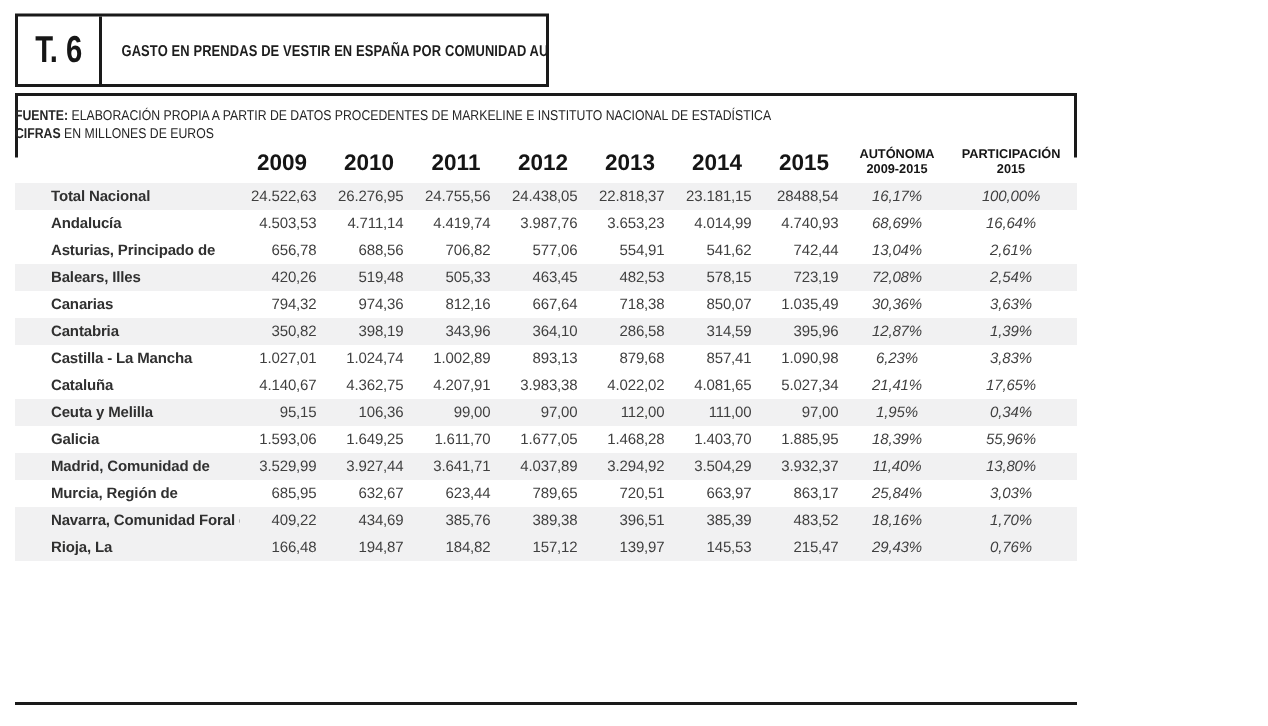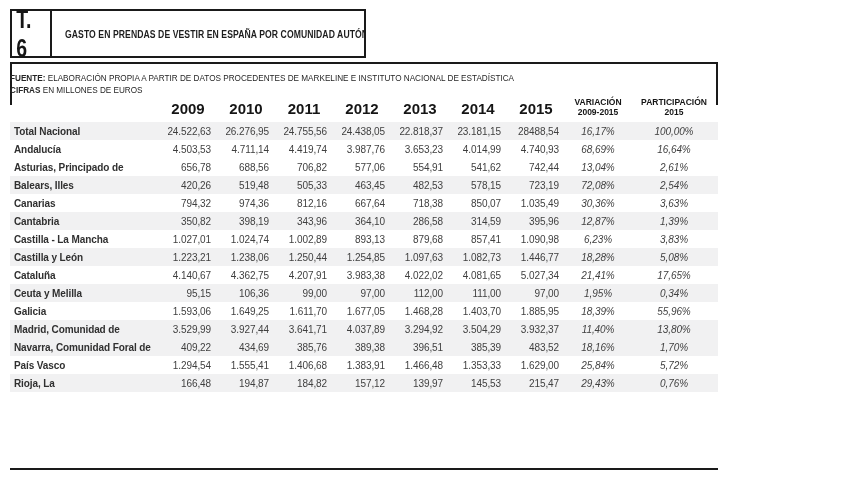--- a/index.html
+++ b/index.html
@@ -3,21 +3,21 @@
 <meta charset="utf-8">
 <style>
   :root { --stripe:#f1f1f2; --rule:#1a1a1a; --text:#3f3f3f; }
   * { margin:0; padding:0; box-sizing:border-box; }
   body { background:#fff; font-family:"Liberation Sans", sans-serif; }
   .page { position:relative; width:845px; height:484px; background:#ffffff; overflow:hidden; }
 
   
   .hbox { position:absolute; left:10px; top:9px; width:356px; height:49px;
           border:2px solid var(--rule); display:flex; background:#fff; }
-  .hbox .tag { width:40px; border-right:2px solid var(--rule); display:flex;
+  .hbox .tag { width:56px; border-right:2px solid var(--rule); display:flex;
                align-items:center; justify-content:center; }
   .hbox .tag span { font-weight:bold; font-size:25px; color:#161616;
                     display:inline-block; transform:scaleX(0.78); }
   .hbox .ttl { flex:1; display:flex; align-items:center; padding-left:13px; overflow:hidden; }
   .hbox .ttl span { font-weight:bold; font-size:10.5px; color:#1d1d1d; white-space:nowrap;
                     display:inline-block; transform:scaleX(0.82); transform-origin:0 50%;
                     letter-spacing:0.1px; }
 
   
   .src { position:absolute; left:10px; top:62px; width:708px; height:43px;
@@ -32,21 +32,21 @@
 
   
   .tablewrap { position:absolute; left:10px; top:90px; width:708px; }
   table { border-collapse:collapse; width:708px; table-layout:fixed; }
   thead th { vertical-align:bottom; height:32px; padding-bottom:5px; color:#151515;
              font-weight:bold; }
   th.yr { font-size:15px; text-align:center; padding-right:2px; }
   th.two { font-size:8.5px; line-height:9.5px; text-align:center; }
   tbody td { height:18px; font-size:10px; color:var(--text); letter-spacing:-0.1px;
              white-space:nowrap; overflow:hidden; }
-  td.label { font-weight:bold; color:#303030; text-align:left; padding-left:4px; }
+  td.label { font-weight:bold; color:#303030; text-align:left; padding-left:24px; }
   td.num { text-align:right; padding-right:7px; }
   td.pct { text-align:center;font-style:italic; }
   tr.stripe { background:var(--stripe); }
 
   .bottomrule { position:absolute; left:10px; top:468px; width:708px; height:2px;
                 background:var(--rule); }
 </style>
 </head>
 <body>
 
@@ -86,21 +86,21 @@
         <tr>
           <th class="label"></th>
           <th class="yr">2009</th>
           <th class="yr">2010</th>
           <th class="yr">2011</th>
           <th class="yr">2012</th>
           <th class="yr">2013</th>
           <th class="yr">2014</th>
           <th class="yr">2015</th>
           <th class="two">
-            <div>VARIACIÓN</div>
+            <div>AUTÓNOMA</div>
             <div>2009-2015</div>
           </th>
           <th class="two">
             <div>PARTICIPACIÓN</div>
             <div>2015</div>
           </th>
         </tr>
       </thead>
       <tbody id="tbody">
           <tr class="stripe">
@@ -180,32 +180,20 @@
             <td class="num">1.027,01</td>
             <td class="num">1.024,74</td>
             <td class="num">1.002,89</td>
             <td class="num">893,13</td>
             <td class="num">879,68</td>
             <td class="num">857,41</td>
             <td class="num">1.090,98</td>
             <td class="pct">6,23%</td>
             <td class="pct">3,83%</td>
           </tr>
-          <tr class="stripe">
-            <td class="label">Castilla y León</td>
-            <td class="num">1.223,21</td>
-            <td class="num">1.238,06</td>
-            <td class="num">1.250,44</td>
-            <td class="num">1.254,85</td>
-            <td class="num">1.097,63</td>
-            <td class="num">1.082,73</td>
-            <td class="num">1.446,77</td>
-            <td class="pct">18,28%</td>
-            <td class="pct">5,08%</td>
-          </tr>
           <tr>
             <td class="label">Cataluña</td>
             <td class="num">4.140,67</td>
             <td class="num">4.362,75</td>
             <td class="num">4.207,91</td>
             <td class="num">3.983,38</td>
             <td class="num">4.022,02</td>
             <td class="num">4.081,65</td>
             <td class="num">5.027,34</td>
             <td class="pct">21,41%</td>
@@ -240,44 +228,44 @@
             <td class="num">3.529,99</td>
             <td class="num">3.927,44</td>
             <td class="num">3.641,71</td>
             <td class="num">4.037,89</td>
             <td class="num">3.294,92</td>
             <td class="num">3.504,29</td>
             <td class="num">3.932,37</td>
             <td class="pct">11,40%</td>
             <td class="pct">13,80%</td>
           </tr>
+          <tr>
+            <td class="label">Murcia, Región de</td>
+            <td class="num">685,95</td>
+            <td class="num">632,67</td>
+            <td class="num">623,44</td>
+            <td class="num">789,65</td>
+            <td class="num">720,51</td>
+            <td class="num">663,97</td>
+            <td class="num">863,17</td>
+            <td class="pct">25,84%</td>
+            <td class="pct">3,03%</td>
+          </tr>
           <tr class="stripe">
             <td class="label">Navarra, Comunidad Foral de</td>
             <td class="num">409,22</td>
             <td class="num">434,69</td>
             <td class="num">385,76</td>
             <td class="num">389,38</td>
             <td class="num">396,51</td>
             <td class="num">385,39</td>
             <td class="num">483,52</td>
             <td class="pct">18,16%</td>
             <td class="pct">1,70%</td>
           </tr>
-          <tr>
-            <td class="label">País Vasco</td>
-            <td class="num">1.294,54</td>
-            <td class="num">1.555,41</td>
-            <td class="num">1.406,68</td>
-            <td class="num">1.383,91</td>
-            <td class="num">1.466,48</td>
-            <td class="num">1.353,33</td>
-            <td class="num">1.629,00</td>
-            <td class="pct">25,84%</td>
-            <td class="pct">5,72%</td>
-          </tr>
           <tr class="stripe">
             <td class="label">Rioja, La</td>
             <td class="num">166,48</td>
             <td class="num">194,87</td>
             <td class="num">184,82</td>
             <td class="num">157,12</td>
             <td class="num">139,97</td>
             <td class="num">145,53</td>
             <td class="num">215,47</td>
             <td class="pct">29,43%</td>

